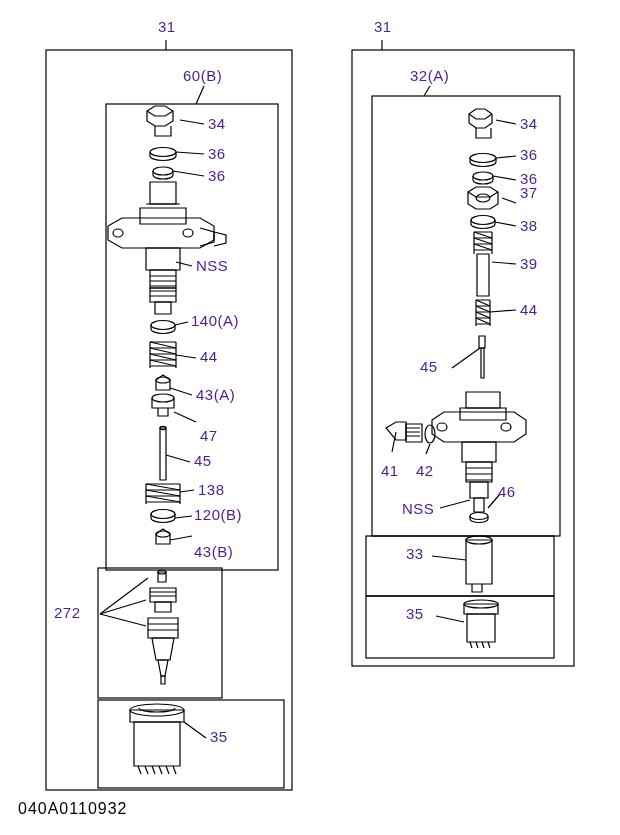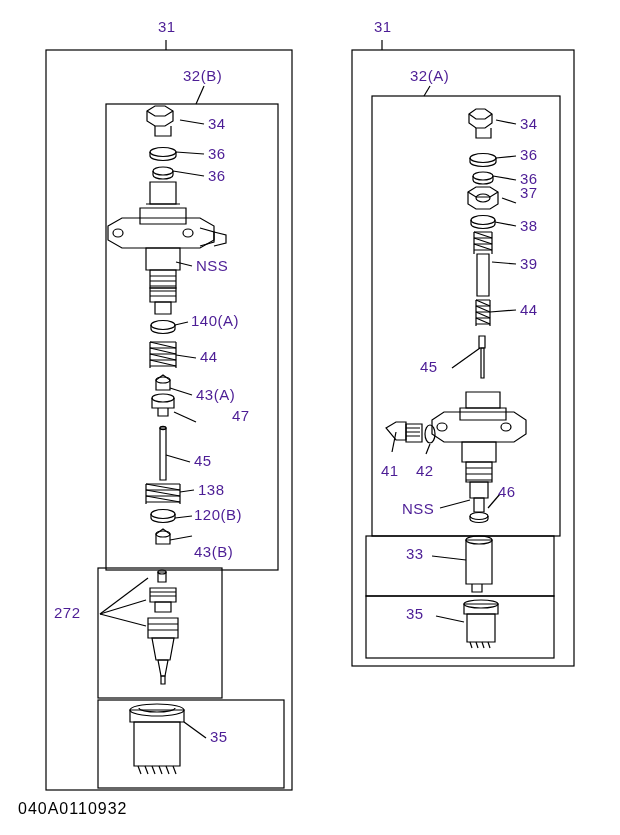--- a/index.html
+++ b/index.html
@@ -197,31 +197,31 @@
       <path d="M430 444 L426 454"></path>
       <path d="M470 500 L440 508"></path>
       <path d="M488 508 L500 494"></path>
       <path d="M466 560 L432 556"></path>
       <path d="M464 622 L436 616"></path>
     </g>
   </svg>
 
   <div class="lbl" style="left:158px;top:18px;">31</div>
   <div class="lbl" style="left:374px;top:18px;">31</div>
-  <div class="lbl" style="left:183px;top:67px;">32(B)</div>
+  <div class="lbl" style="left:183px;top:67px;">60(B)</div>
   <div class="lbl" style="left:410px;top:67px;">32(A)</div>
 
   <div class="lbl" style="left:208px;top:115px;">34</div>
   <div class="lbl" style="left:208px;top:145px;">36</div>
   <div class="lbl" style="left:208px;top:167px;">36</div>
   <div class="lbl" style="left:196px;top:257px;">NSS</div>
   <div class="lbl" style="left:191px;top:312px;">140(A)</div>
   <div class="lbl" style="left:200px;top:348px;">44</div>
   <div class="lbl" style="left:196px;top:386px;">43(A)</div>
-  <div class="lbl" style="left:200px;top:407px;margin-left:32px;">47</div>
+  <div class="lbl" style="left:200px;top:427px;">47</div>
   <div class="lbl" style="left:194px;top:452px;">45</div>
   <div class="lbl" style="left:198px;top:481px;">138</div>
   <div class="lbl" style="left:194px;top:506px;">120(B)</div>
   <div class="lbl" style="left:194px;top:527px;margin-top:16px;">43(B)</div>
   <div class="lbl" style="left:54px;top:604px;">272</div>
   <div class="lbl" style="left:210px;top:728px;">35</div>
 
   <div class="lbl" style="left:520px;top:115px;">34</div>
   <div class="lbl" style="left:520px;top:146px;">36</div>
   <div class="lbl" style="left:520px;top:170px;">36</div>

